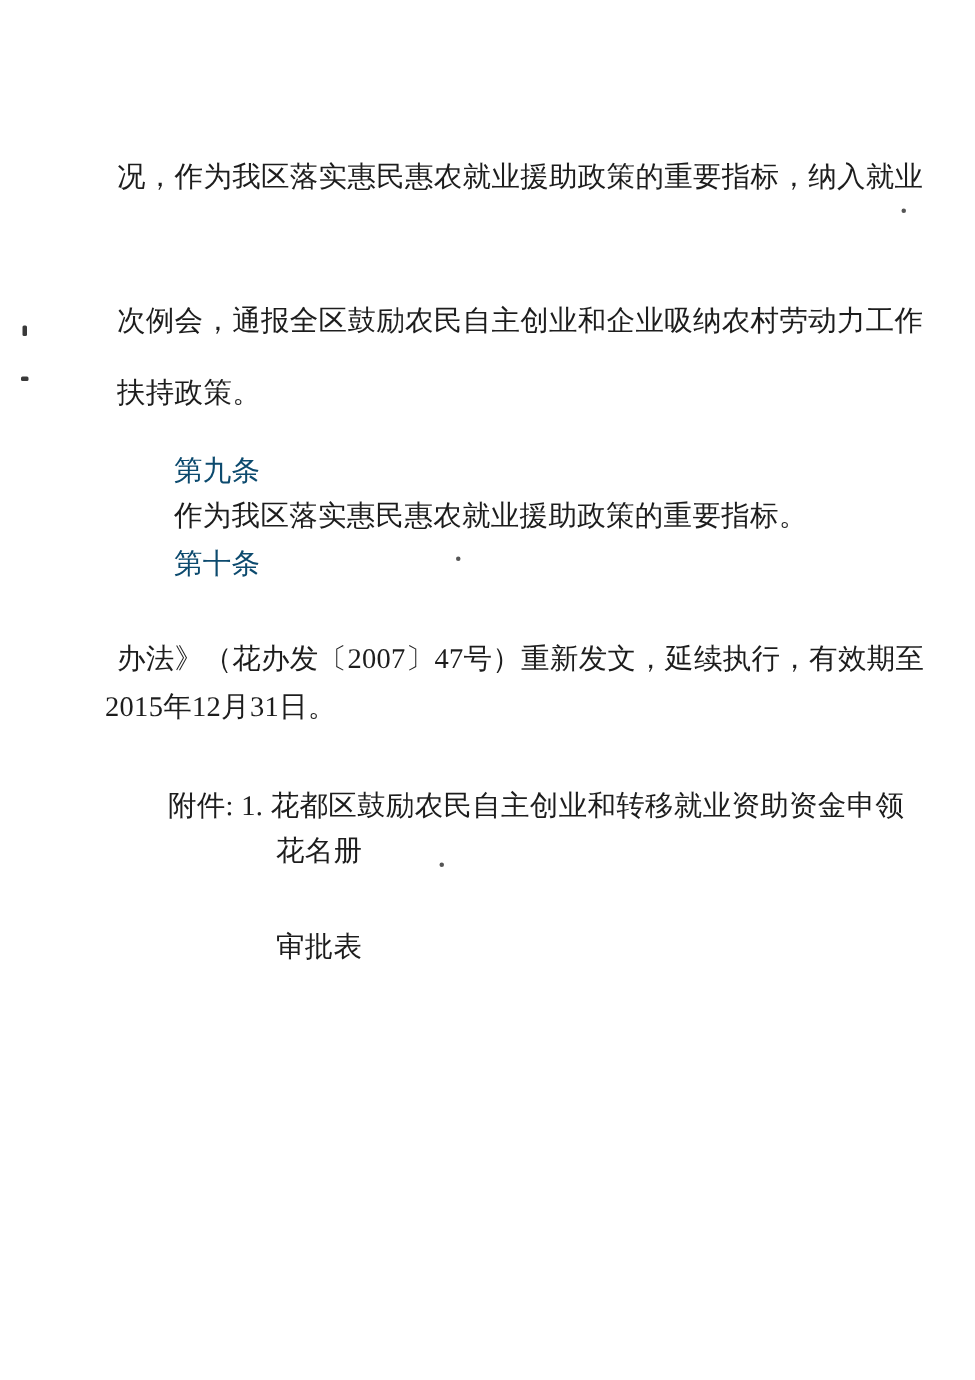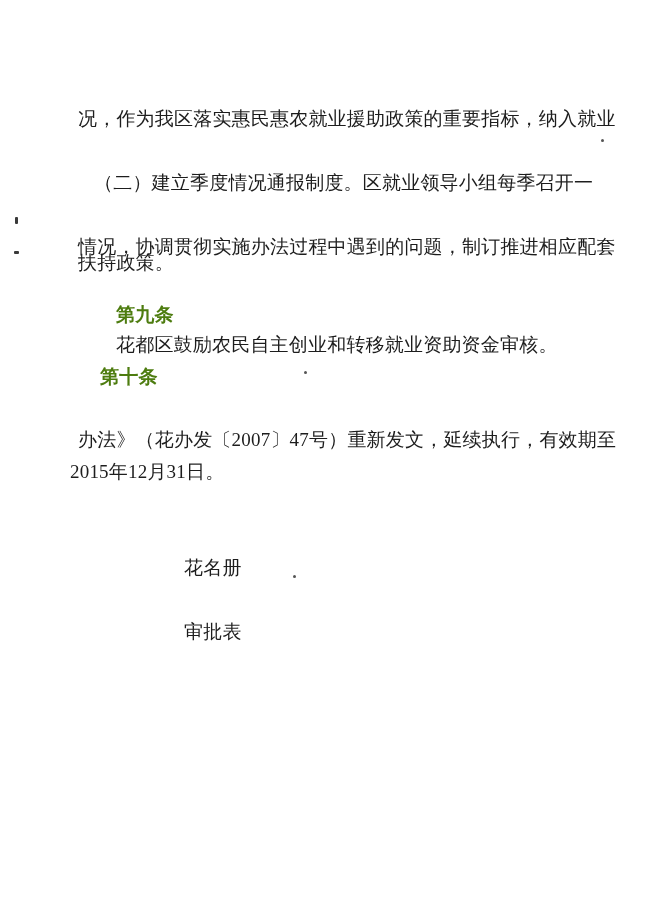--- a/index.html
+++ b/index.html
@@ -17,22 +17,22 @@
   }
   .line {
     position: absolute;
     font-size: 19px;
     line-height: 23px;
     color: #1d1d1d;
     white-space: nowrap;
     letter-spacing: 0.2px;
   }
   .heading {
-    font-weight: bold;
-    color: #4d7c0f;
+    font-weight: normal;
+    color: #0c4a6e;
   }
   .pageno {
     position: absolute;
     left: 503px;
     top: 839px;
     font-size: 17px;
     color: #2a2a2a;
     letter-spacing: 1px;
     white-space: nowrap;
   }
@@ -46,31 +46,31 @@
     background: #555;
     border-radius: 50%;
   }
 </style>
 </head>
 <body>
 
 <div class="page">
 
   <div class="line" style="left:78px;  top:107px">况，作为我区落实惠民惠农就业援助政策的重要指标，纳入就业</div>
-  <div class="line" style="left:94px;  top:171px">（二）建立季度情况通报制度。区就业领导小组每季召开一</div>
-  <div class="line" style="left:78px;  top:235px">情况，协调贯彻实施办法过程中遇到的问题，制订推进相应配套</div>
+  <div class="line" style="left:78px;  top:203px">次例会，通报全区鼓励农民自主创业和企业吸纳农村劳动力工作</div>
   <div class="line" style="left:78px;  top:251px">扶持政策。</div>
 
   <div class="line heading" style="left:116px; top:303px">第九条</div>
-  <div class="line" style="left:116px; top:333px">花都区鼓励农民自主创业和转移就业资助资金审核。</div>
+  <div class="line" style="left:116px; top:333px">作为我区落实惠民惠农就业援助政策的重要指标。</div>
 
-  <div class="line heading" style="left:100px; top:365px">第十条</div>
+  <div class="line heading" style="left:116px; top:365px">第十条</div>
   <div class="line" style="left:78px;  top:428px">办法》（花办发〔2007〕47号）重新发文，延续执行，有效期至</div>
   <div class="line" style="left:70px;  top:460px">2015年12月31日。</div>
 
+  <div class="line" style="left:112px; top:526px">附件: 1. 花都区鼓励农民自主创业和转移就业资助资金申领</div>
   <div class="line" style="left:184px; top:556px">花名册</div>
   <div class="line" style="left:184px; top:620px">审批表</div>
   <div class="line" style="left:184px; top:684px">流程图</div>
 
   <div class="pageno">— 7 —</div>
 
   <div class="speck" style="left:15px; top:217px; width:3px; height:7px;"></div>
   <div class="speck" style="left:14px; top:251px; width:5px; height:3px;"></div>
   <div class="speck" style="left:15px; top:653px; width:3px; height:7px;"></div>
   <div class="speck" style="left:14px; top:688px; width:5px; height:3px;"></div>

